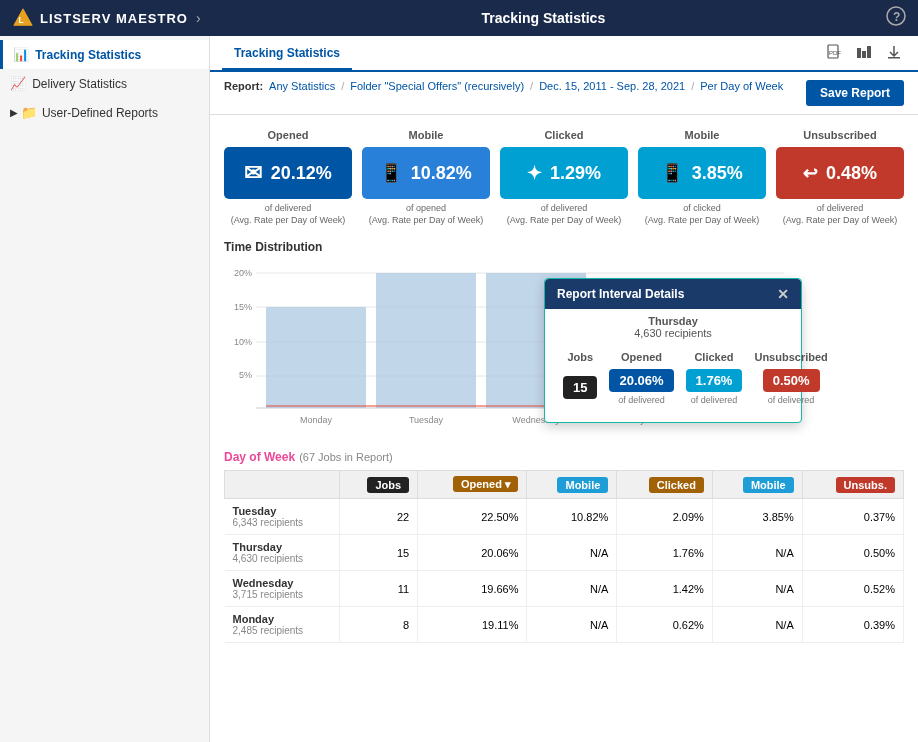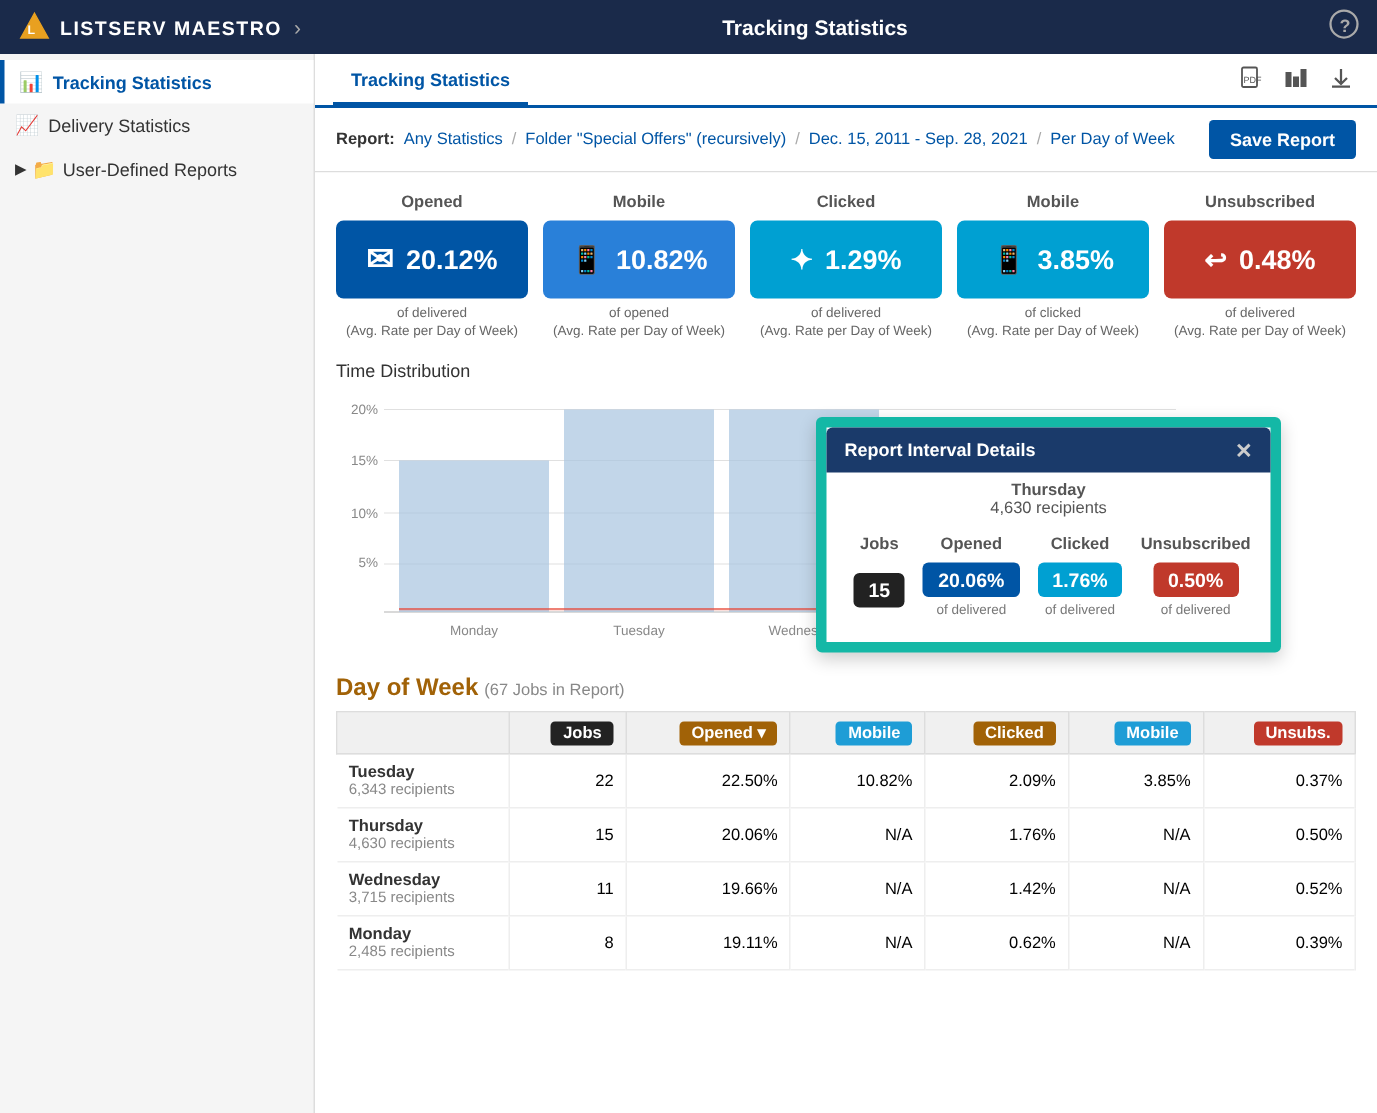--- a/index.html
+++ b/index.html
@@ -75,21 +75,21 @@
     }
     .tab-icons { display: flex; gap: 6px; align-items: center; }
     .tab-icon-btn { cursor: pointer; color: #555; font-size: 14px; padding: 2px 4px; }
 
     
     .filter-bar {
       background: #fff;
       padding: 8px 14px;
       border-bottom: 1px solid #ddd;
       display: flex;
-      align-items: center;
+      align-items: flex-start;
       gap: 6px;
       font-size: 11px;
     }
     .filter-label { font-weight: bold; color: #333; }
     .filter-link { color: #0055a5; text-decoration: none; cursor: pointer; }
     .filter-sep { color: #aaa; }
     .save-report-btn {
       margin-left: auto;
       background: #0055a5;
       color: #fff;
@@ -124,34 +124,34 @@
     }
     .stat-card-box.blue { background: #0055a5; }
     .stat-card-box.blue-light { background: #2980d9; }
     .stat-card-box.cyan { background: #00a0d2; }
     .stat-card-box.red { background: #c0392b; }
     .stat-card-sub { font-size: 9px; color: #666; margin-top: 4px; line-height: 1.3; }
     .stat-icon { font-size: 22px; }
 
     
     .chart-section { padding: 0 14px; background: #fff; position: relative; }
-    .chart-title { font-size: 12px; font-weight: normal; color: #333; padding: 8px 0 4px 0; }
+    .chart-title { font-size: 12px; font-weight: bold; color: #333; padding: 8px 0 4px 0; }
     .chart-container { position: relative; height: 180px; }
     .chart-svg { width: 100%; height: 100%; }
 
     
     .tooltip-popup {
       position: absolute;
       top: 20px;
       left: 320px;
       background: #fff;
-      border: 7px solid #14b8a6;
+      border: 1px solid #14b8a6;
       border-radius: 4px;
       box-shadow: 0 4px 12px rgba(0,0,0,0.2);
-      width: 310px;
+      width: 258px;
       z-index: 100;
     }
     .tooltip-header {
       background: #1a3a6a;
       color: #fff;
       padding: 7px 12px;
       border-radius: 4px 4px 0 0;
       display: flex;
       align-items: center;
       justify-content: space-between;
@@ -194,21 +194,21 @@
     .th-badge.black { background: #222; }
     .th-badge.blue { background: #a16207; }
     .th-badge.cyan { background: #1e9dd6; }
     .th-badge.red { background: #c0392b; }
     .data-table tbody tr { border-bottom: 1px solid #eee; }
     .data-table tbody td { padding: 6px 8px; font-size: 11px; text-align: right; border-right: 1px solid #eee; }
     .data-table tbody td.left { text-align: left; }
     .row-name { font-weight: bold; color: #333; }
     .row-sub { font-size: 10px; color: #888; }
     .table-header-row { display: flex; align-items: baseline; gap: 4px; margin-bottom: 6px; padding-top: 8px; }
-    .table-header-title { font-size: 16px; font-weight: bold; color: #a16207; }
+    .table-header-title { font-size: 12px; font-weight: bold; color: #ec4899; }
     .table-header-sub { font-size: 11px; color: #888; }
 
     
     .content-scroll { flex: 1; overflow-y: auto; display: flex; flex-direction: column; }
     .content-scroll::-webkit-scrollbar { width: 8px; }
     .content-scroll::-webkit-scrollbar-track { background: #f0f0f0; }
     .content-scroll::-webkit-scrollbar-thumb { background: #bbb; border-radius: 4px; }
   </style>
 </head>
 <body>

